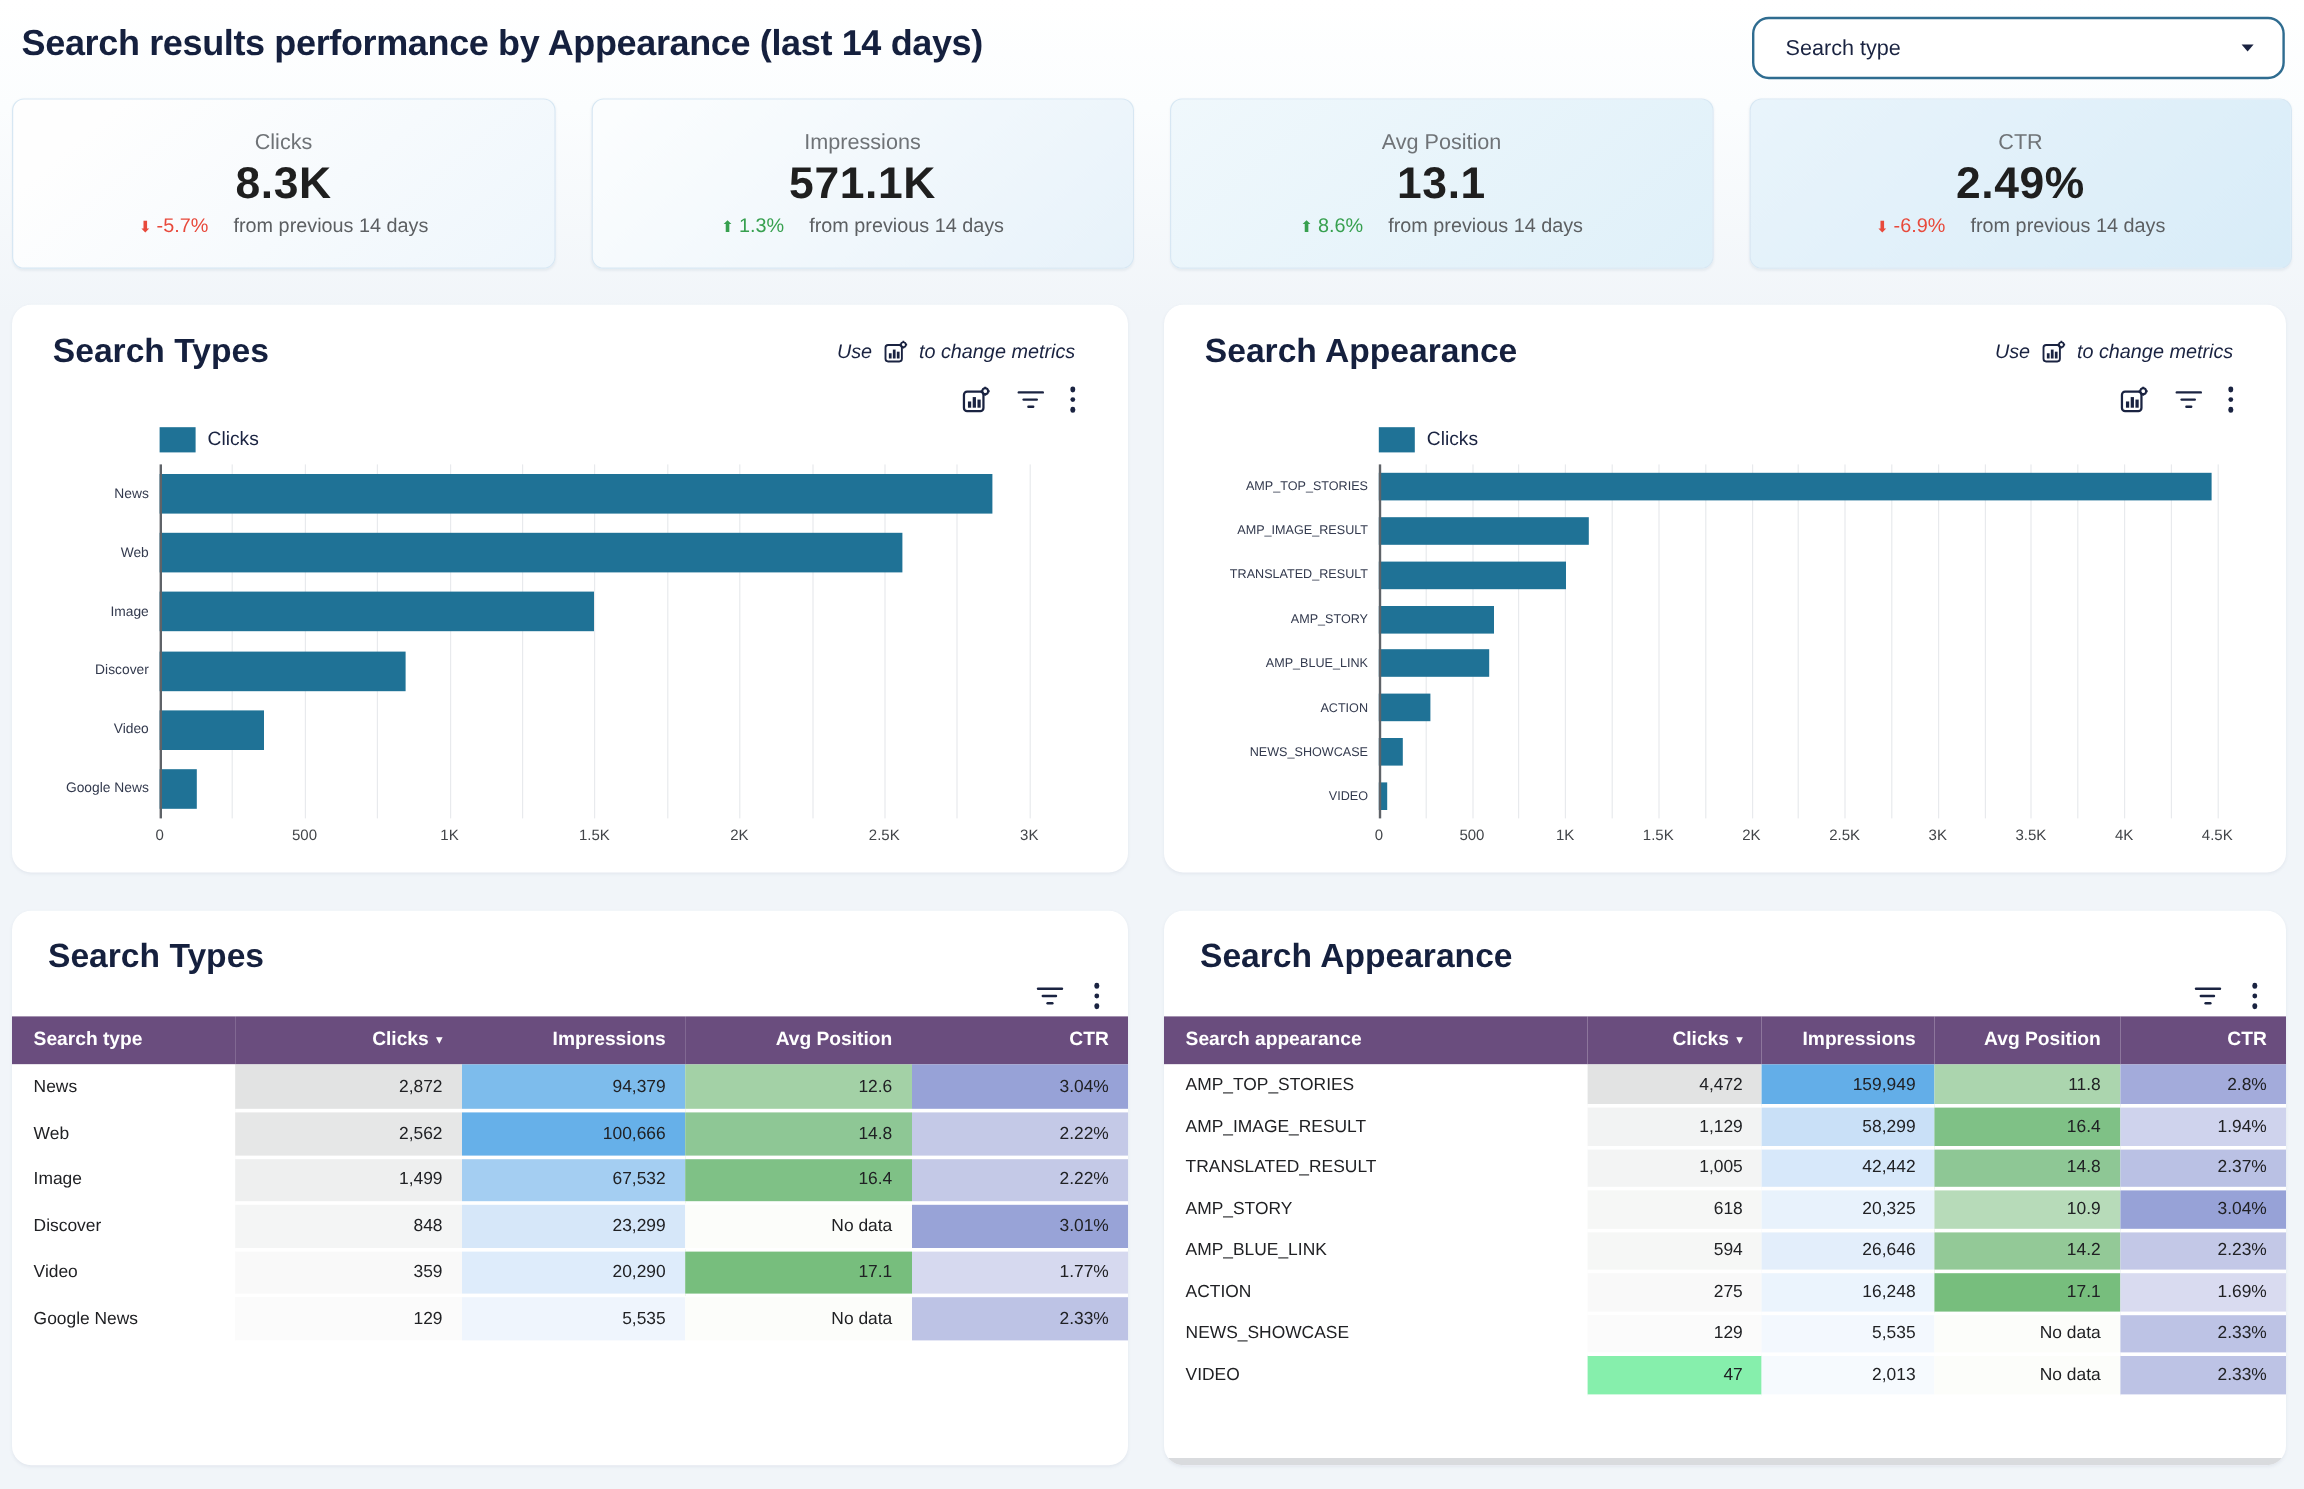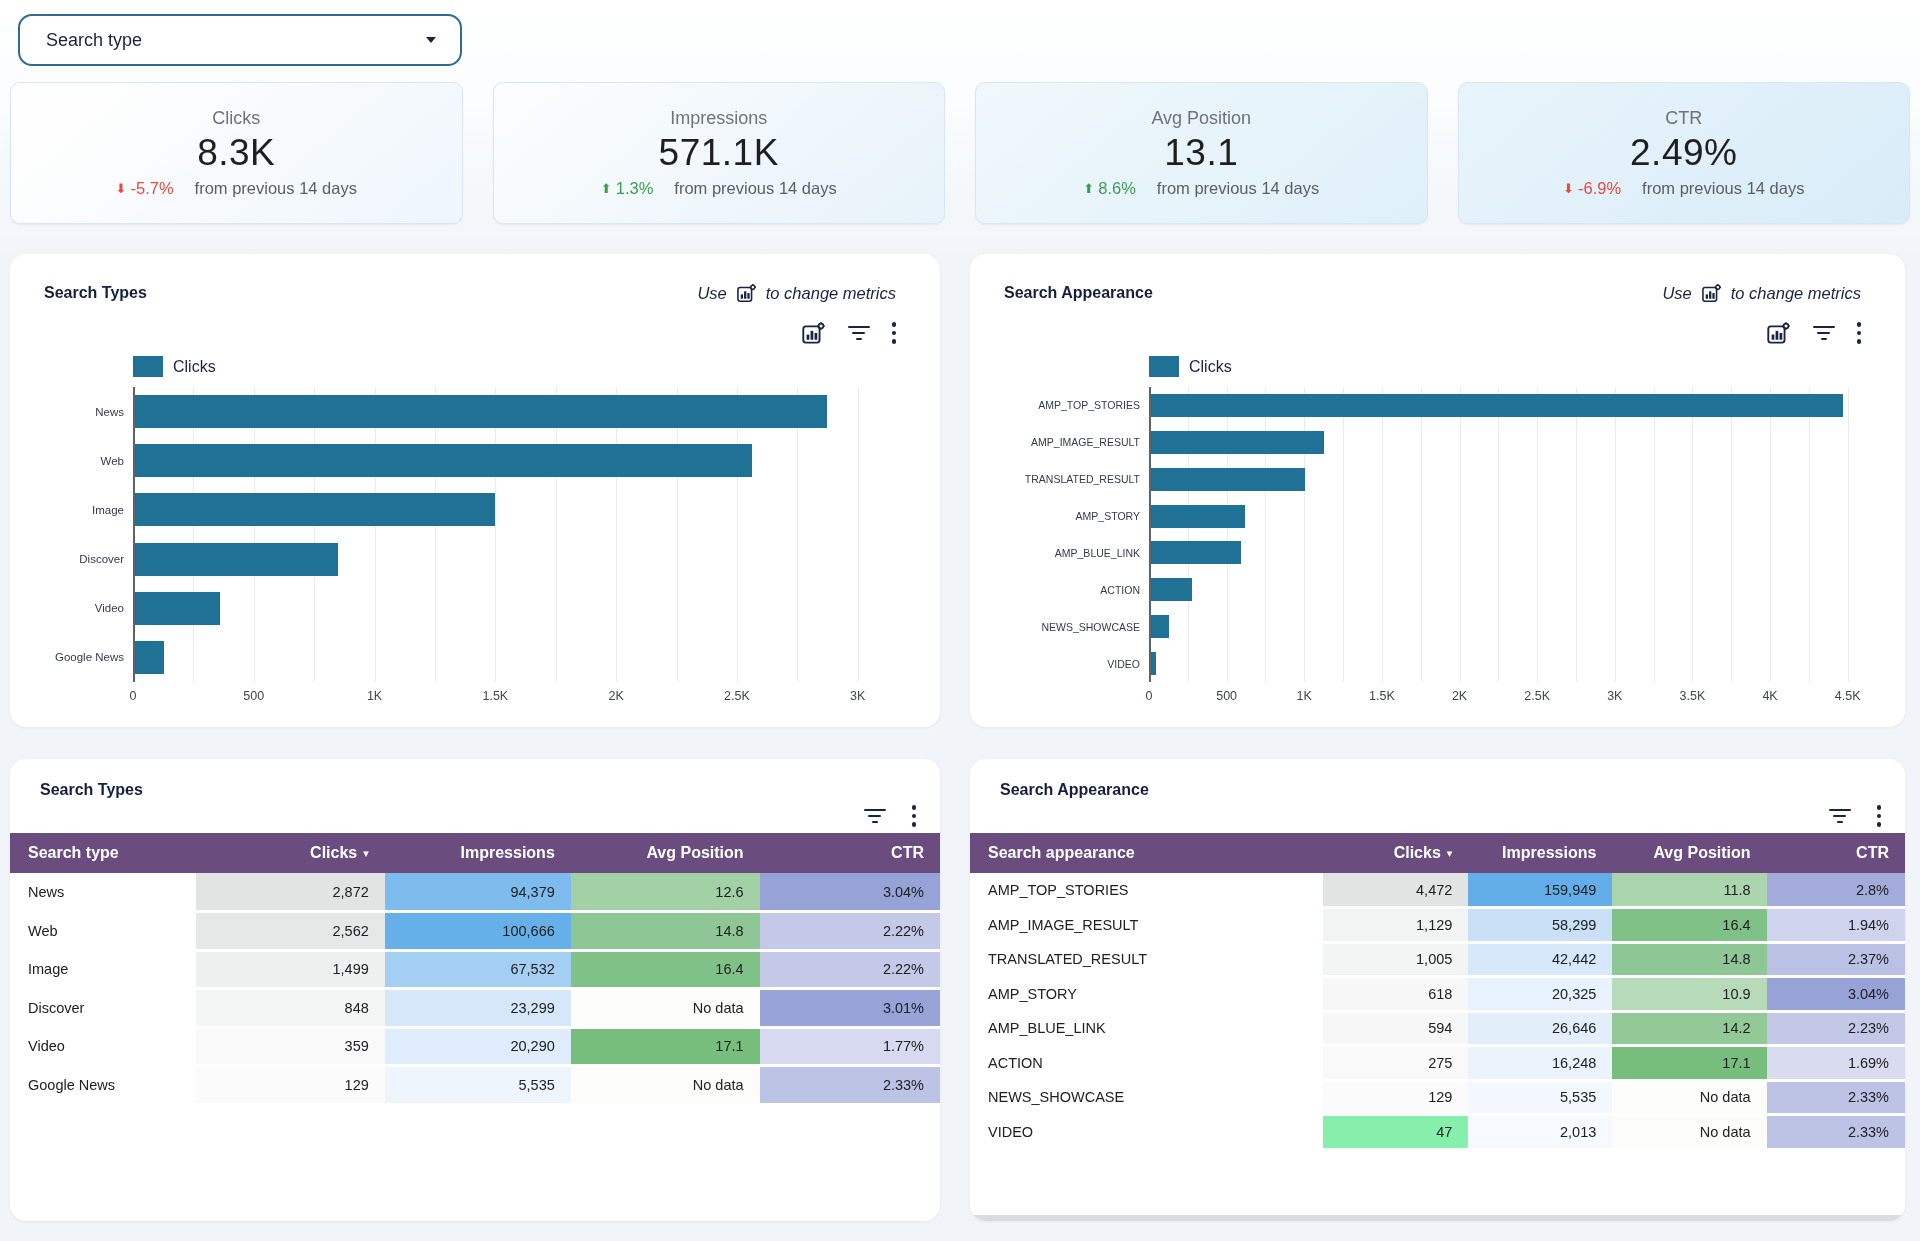--- a/index.html
+++ b/index.html
@@ -26,37 +26,37 @@
   .kpi-card {
     flex:1; height:142px; border-radius:10px; border:1px solid #d7e7f3;
     display:flex; flex-direction:column; align-items:center; justify-content:center;
     box-shadow:0 1px 2px rgba(60,80,120,.07);
   }
   .kpi-0 { background:linear-gradient(140deg,#fefefe 15%,#eef6fc 100%); }
   .kpi-1 { background:linear-gradient(140deg,#fbfdfe 5%,#e7f2fa 100%); }
   .kpi-2 { background:linear-gradient(140deg,#f0f8fc 0%,#dff0f9 100%); }
   .kpi-3 { background:linear-gradient(140deg,#e9f4fb 0%,#d8ecf8 100%); }
   .kpi-label { font-size:18px; color:#6f7377; }
-  .kpi-value { font-size:37px; font-weight:400; color:#1f1f1f; margin:3px 0 5px; letter-spacing:.5px;text-align:center; }
+  .kpi-value { font-size:37px; font-weight:700; color:#1f1f1f; margin:3px 0 5px; letter-spacing:.5px;text-align:center; }
   .kpi-delta { font-size:16.5px; color:#5c5f62; display:flex; align-items:center; }
   .delta-arrow { font-size:13px; margin-right:4px; }
   .delta-arrow.down, .delta-pct.down { color:#e8493b; }
   .delta-arrow.up, .delta-pct.up { color:#37a04f; }
   .delta-text { margin-left:21px; }
 
   
   .card { background:#fff; border-radius:16px; box-shadow:0 1px 3px rgba(60,80,120,.08); }
 
   
   .charts-row { display:flex; gap:30px; margin-top:30px; }
   .chart-card { height:473px; padding:22px 34px 0 34px; }
   .chart-card.c0 { flex:0 0 930px; }
   .chart-card.c1 { flex:0 0 935px; }
   .card-head { display:flex; justify-content:space-between; align-items:center; height:34px; }
-  .card-title { font-size:16px; font-weight:800; color:#15203e; }
+  .card-title { font-size:28px; font-weight:800; color:#15203e; }
   .metrics-hint { font-size:16.5px; font-style:italic; color:#1a2341; display:flex; align-items:center; gap:7px; padding-right:10px; }
   .metrics-hint svg { margin:0 2px; }
   .chart-toolbar { display:flex; justify-content:flex-end; align-items:center; gap:22px; margin-top:10px; height:26px; padding-right:10px; }
   .icon-btn { cursor:pointer; display:flex; align-items:center; justify-content:center; }
   .icon-filter { display:flex; flex-direction:column; align-items:center; gap:3.5px; }
   .icon-filter i { display:block; background:#1a2341; height:2.6px; border-radius:2px; }
   .icon-filter i:nth-child(1){ width:22px; } .icon-filter i:nth-child(2){ width:13px; } .icon-filter i:nth-child(3){ width:6px; }
   .icon-kebab { display:flex; flex-direction:column; gap:4px; }
   .icon-kebab i { width:4.5px; height:4.5px; border-radius:50%; background:#1a2341; }
 
@@ -100,20 +100,21 @@
   .t0 col:nth-child(1){width:20%;} .t0 col:nth-child(2){width:20.3%;} .t0 col:nth-child(3){width:20%;} .t0 col:nth-child(4){width:20.3%;} .t0 col:nth-child(5){width:19.4%;}
   .t1 col:nth-child(1){width:37.8%;} .t1 col:nth-child(2){width:15.5%;} .t1 col:nth-child(3){width:15.4%;} .t1 col:nth-child(4){width:16.5%;} .t1 col:nth-child(5){width:14.8%;}
   .scroll-strip { position:absolute; left:0; right:0; bottom:0; height:6px; background:#d9dbde; }
 </style>
 </head>
 <body>
 
 <div class="page">
 
   <div class="header-row">
+    <h1 class="page-title">Search results performance by Appearance (last 14 days)</h1>
     <div class="select-box">
       <span class="select-label">Search type</span>
       <span class="caret-down"></span>
     </div>
   </div>
 
   <div class="kpi-row">
     <div class="kpi-card kpi-0">
       <div class="kpi-label">Clicks</div>
       <div class="kpi-value">8.3K</div>

